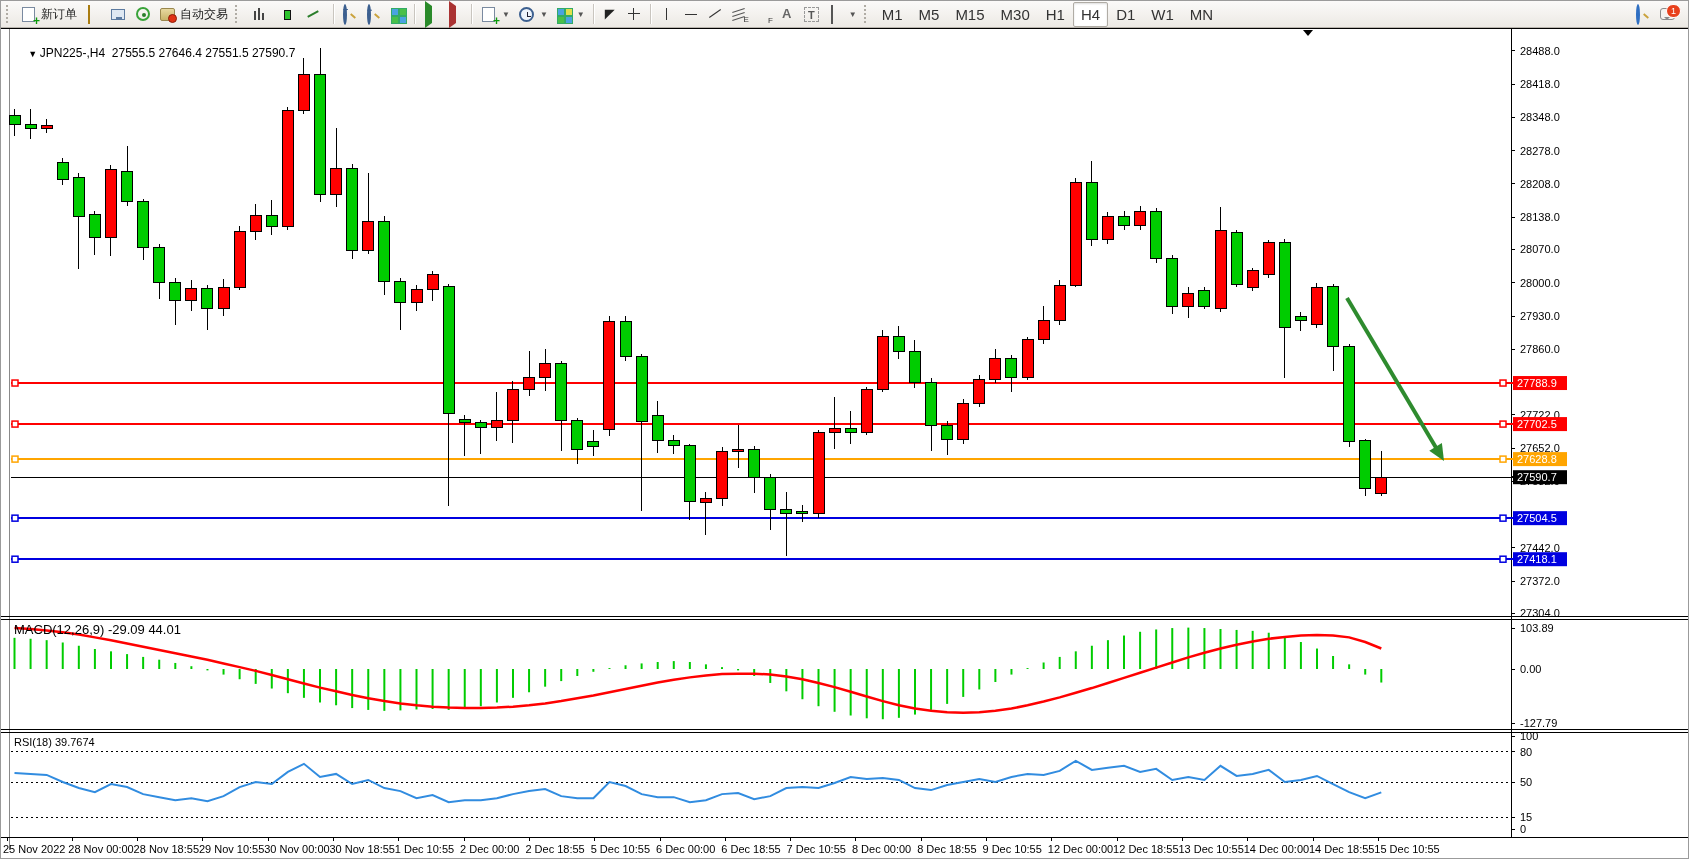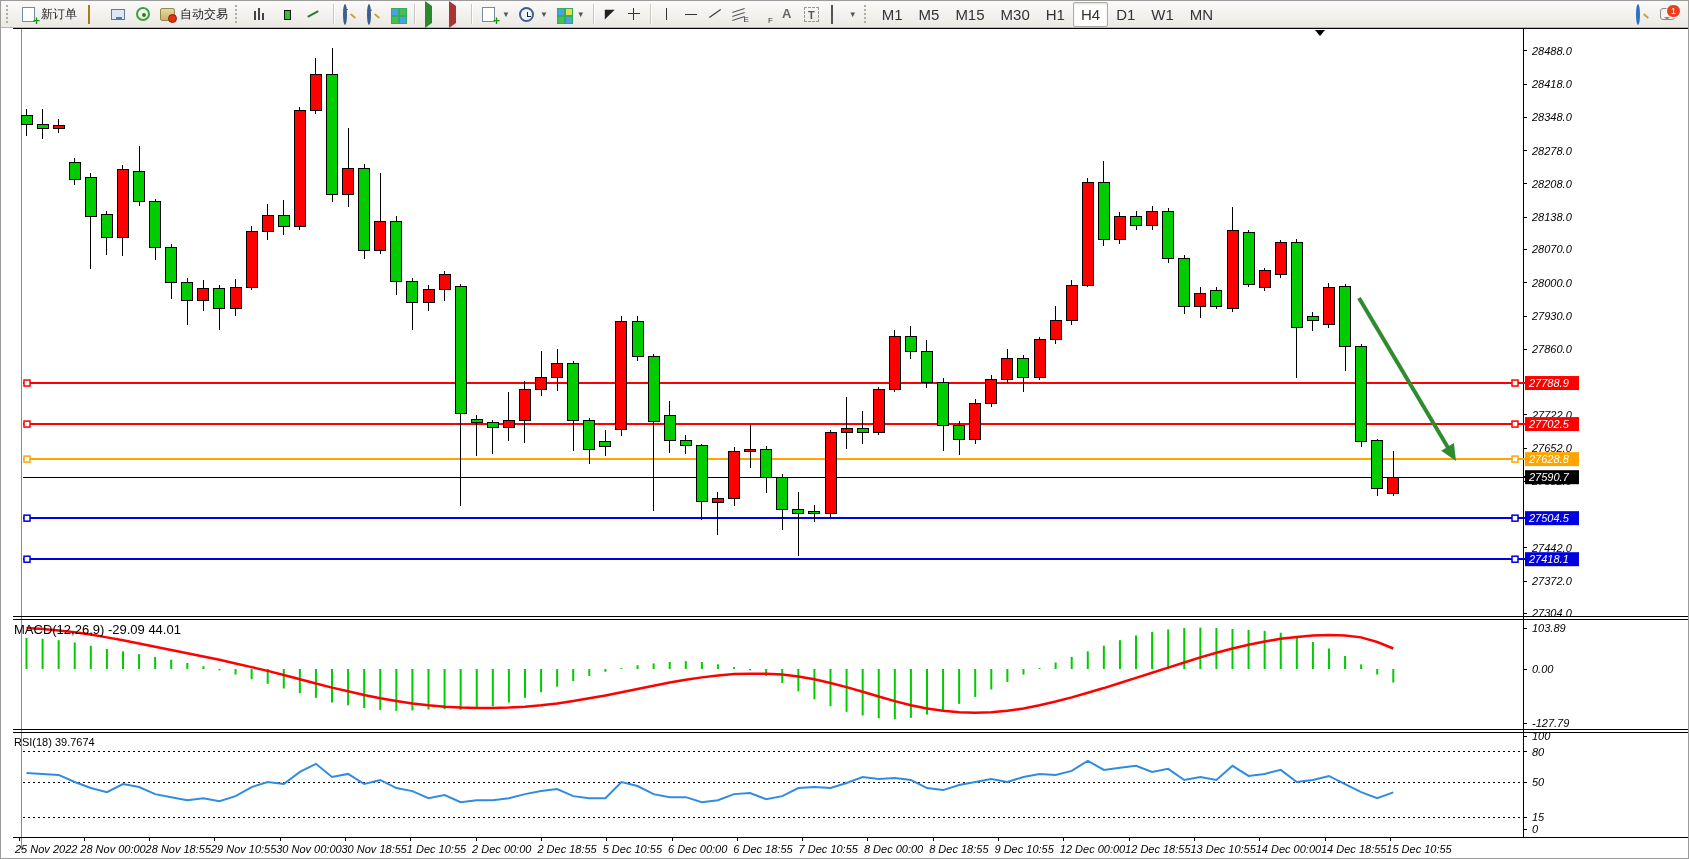--- a/index.html
+++ b/index.html
@@ -61,21 +61,21 @@
      repeating-linear-gradient(90deg,#999 0 1px,transparent 1px 4px);
      width:12px;height:12px;margin:2px;opacity:.8;}
   .ic-A{color:#666;font-size:13px;font-weight:bold;text-align:center;line-height:16px;}
   .ic-T{color:#555;font-size:11px;font-weight:bold;text-align:center;line-height:14px;border:1px dashed #999;width:13px;height:13px;margin:1px;}
   .ic-shape{width:9px;height:9px;border:1px solid #555;transform:rotate(45deg);margin:3px;background:linear-gradient(135deg,#e8b84d,#b8e84d);}
   .ic-chat{width:13px;height:10px;border:1px solid #8a8a8a;border-radius:3px;background:#f4f2ef;margin:2px 1px;}
   .ic-chat:after{content:"";position:absolute;left:3px;bottom:-4px;border:3px solid transparent;border-top-color:#8a8a8a;}
   .badge{position:absolute;right:-7px;top:-5px;background:#e8401c;color:#fff;font-size:9px;border-radius:7px;padding:1px 4px;border:1px solid #fff;}
   
   .ovl{position:absolute;font-size:12px;color:#000;white-space:pre;z-index:5;}
-  #chartwrap{position:absolute;left:12px;top:27px;width:1489px;height:832px;font-style:italic;}
+  #chartwrap{position:absolute;left:0;top:27px;width:1489px;height:832px;}
   svg text{font-family:"Liberation Sans",sans-serif;}
 </style>
 </head>
 <body>
 
 <div id="app">
 
   <div id="toolbar">
     <div class="grip"></div>
     <div class="tbtn">
@@ -635,16 +635,19 @@
         <text x="1177.3999999999999" y="825" font-size="11" fill="#000">13 Dec 10:55</text>
         <line x1="1246.7" y1="809" x2="1246.7" y2="813" stroke="#000" stroke-width="1" shape-rendering="crispEdges"></line>
         <text x="1242.7" y="825" font-size="11" fill="#000">14 Dec 00:00</text>
         <line x1="1312" y1="809" x2="1312" y2="813" stroke="#000" stroke-width="1" shape-rendering="crispEdges"></line>
         <text x="1308" y="825" font-size="11" fill="#000">14 Dec 18:55</text>
         <line x1="1377.3" y1="809" x2="1377.3" y2="813" stroke="#000" stroke-width="1" shape-rendering="crispEdges"></line>
         <text x="1373.3" y="825" font-size="11" fill="#000">15 Dec 10:55</text>
         <polygon points="1302,2 1312,2 1307,8" fill="#000"></polygon>
       </svg></div>
 
+  <div class="ovl" style="left:14px;top:31px;">
+    <span style="font-size:9px;">▼ </span><span>JPN225-,H4  27555.5 27646.4 27551.5 27590.7</span>
+  </div>
   <div class="ovl" style="left:13px;top:621px;font-size:13px;">MACD(12,26,9) -29.09 44.01</div>
   <div class="ovl" style="left:13px;top:735px;font-size:11px;">RSI(18) 39.7674</div>
 
 </div>
 
 </body></html>

